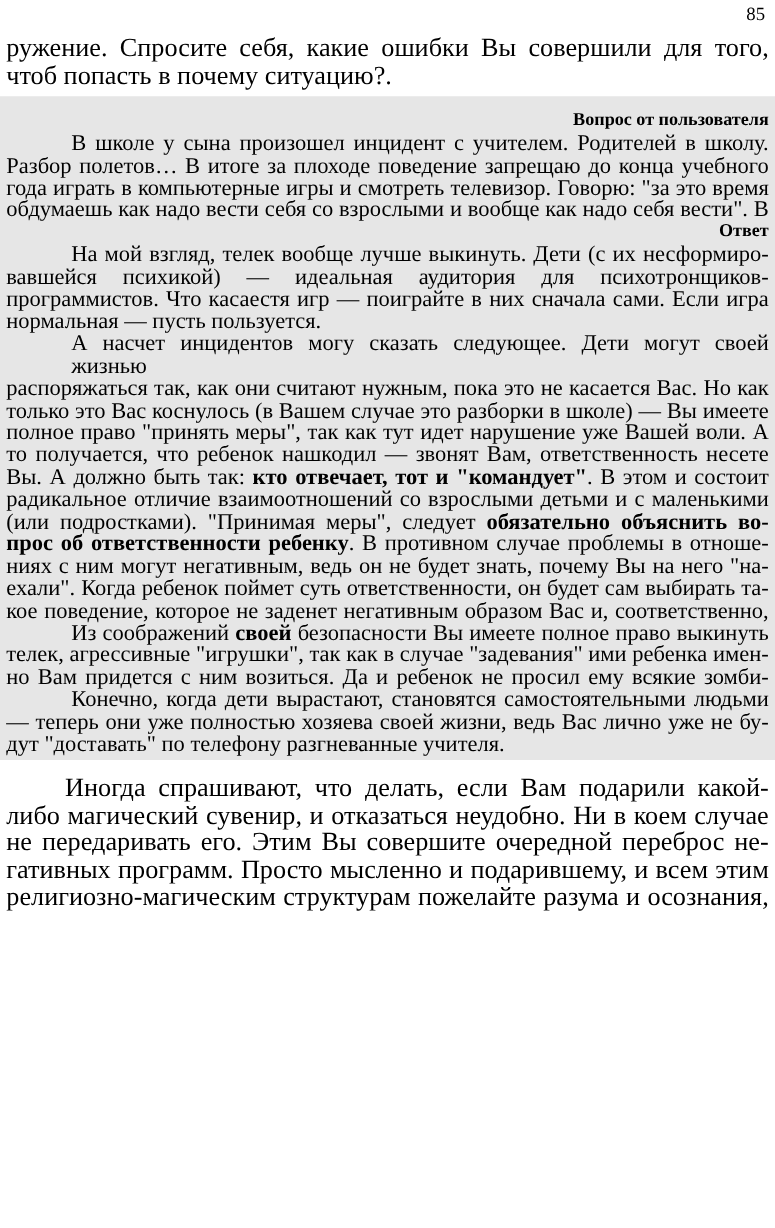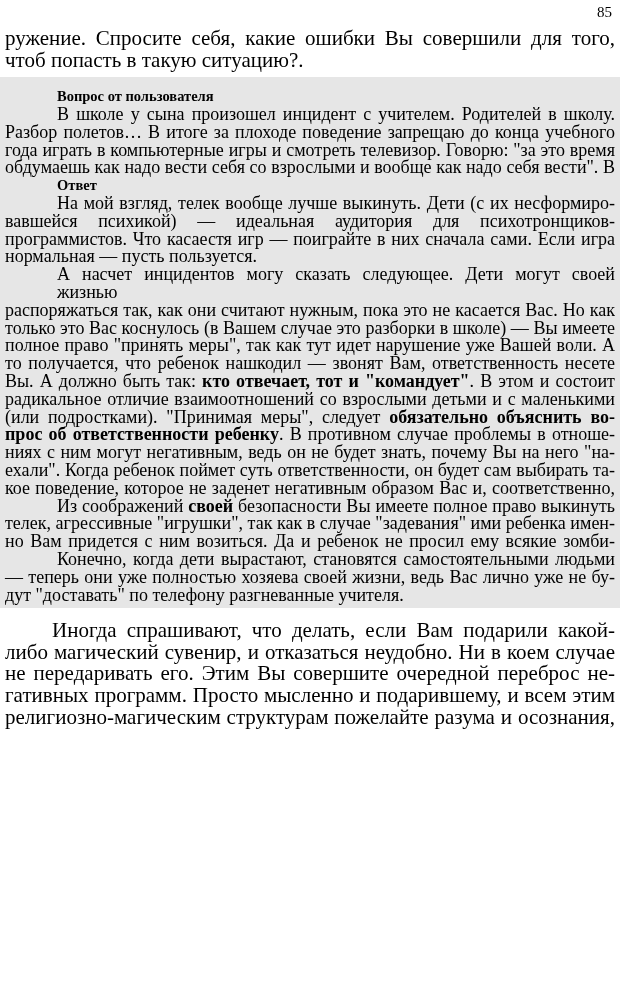--- a/index.html
+++ b/index.html
@@ -20,39 +20,40 @@
     background:var(--quote-bg,#e6e6e6);
     margin:6px -5px 0 -5px;
     padding:11px 5px 4px 5px;
   }
   .quote + .para.body{margin-top:12px;}
   .quote:last-child{margin-top:0;}
   .quote .para{font-size:18px;line-height:17.8px;margin:0;}
   .heading{
     font-weight:bold;font-size:14.5px;line-height:17.8px;
     padding-left:52px;
+    text-align:right;
   }
   .line{
     text-align:justify;text-align-last:justify;
     white-space:normal;
   }
   .line.last{text-align-last:left;}
   .para.body .line.first{padding-left:47px;}
   .quote .para .line.first{padding-left:52px;}
   b{font-weight:bold;}
 </style>
 </head>
 <body>
 
 <div class="page">
   <div class="pagenum">85</div>
   <div class="content">
       <div class="para body">
         <div class="line">ружение. Спросите себя, какие ошибки Вы совершили для того,</div>
-        <div class="line last">чтоб попасть в такую ситуацию?.</div>
+        <div class="line last">чтоб попасть в почему ситуацию?.</div>
       </div>
       <div class="quote">
         <div class="heading">Вопрос от пользователя</div>
         <div class="para qpara">
           <div class="line first">В школе у сына произошел инцидент с учителем. Родителей в школу.</div>
           <div class="line">Разбор полетов… В итоге за плоходе поведение запрещаю до конца учебного</div>
           <div class="line">года играть в компьютерные игры и смотреть телевизор. Говорю: "за это время</div>
           <div class="line">обдумаешь как надо вести себя со взрослыми и вообще как надо себя вести". В</div>
         </div>
         <div class="heading">Ответ</div>

